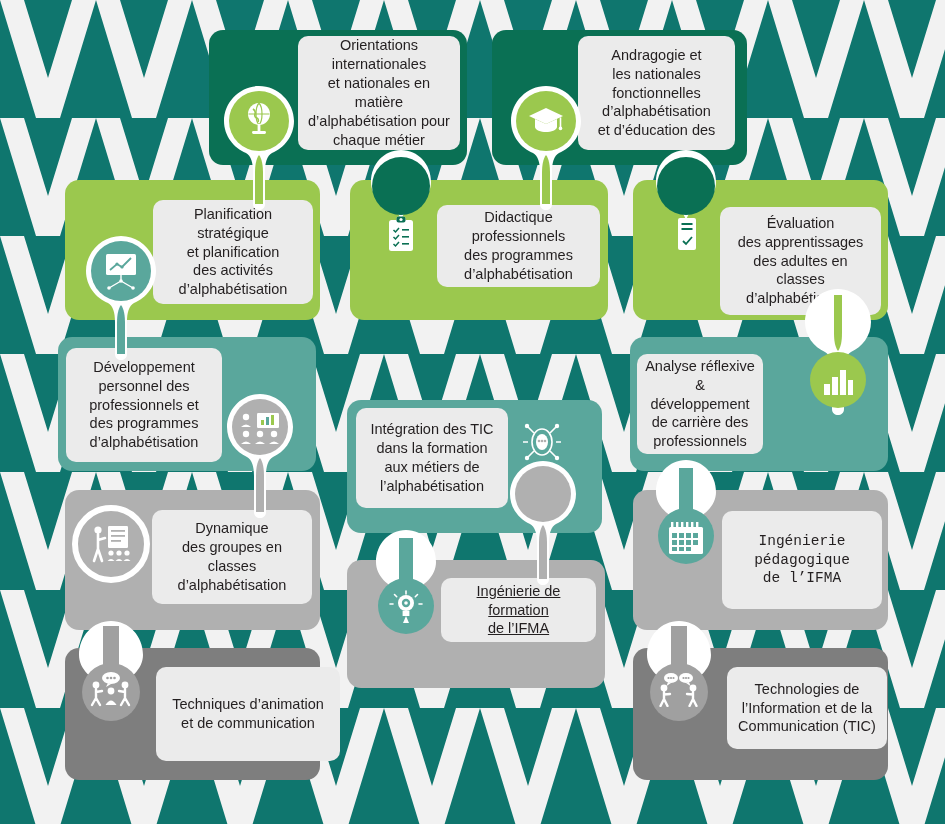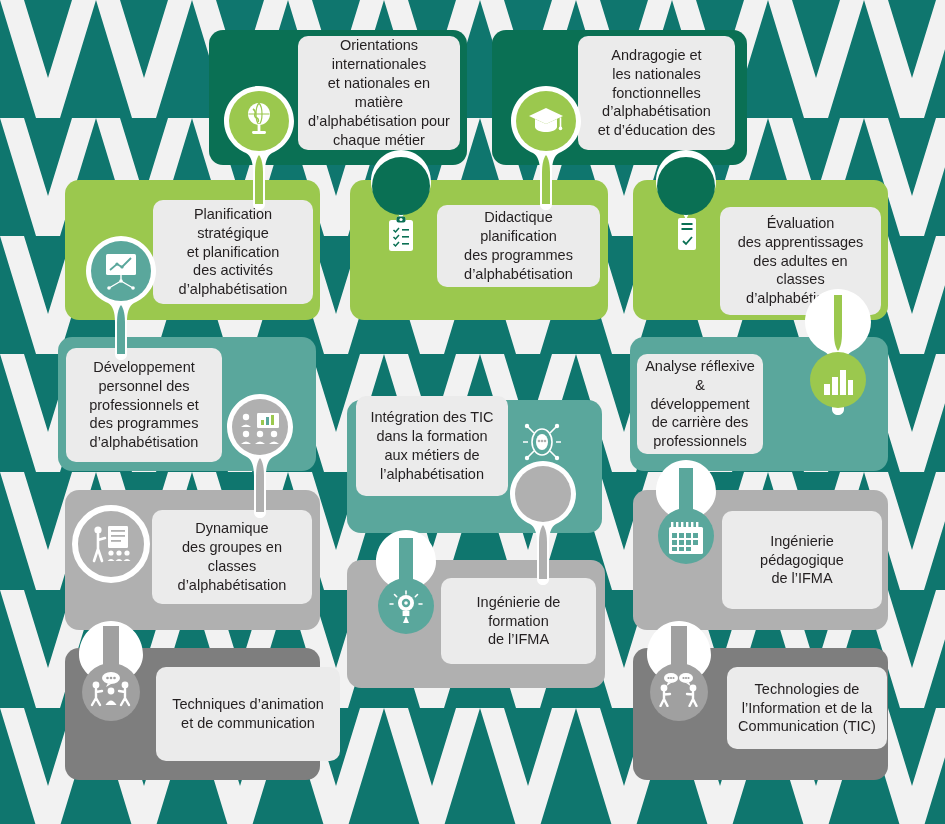--- a/index.html
+++ b/index.html
@@ -94,21 +94,21 @@
 d’alphabétisation
 et d’éducation des</div>
 
   <div class="card light-green" style="left:65px;top:180px;width:255px;height:140px;"></div>
   <div class="label" style="left:153px;top:200px;width:160px;height:104px;white-space:pre-line;">Planification stratégique
 et planification
 des activités
 d’alphabétisation</div>
 
   <div class="card light-green" style="left:350px;top:180px;width:258px;height:140px;"></div>
-  <div class="label" style="left:437px;top:205px;width:163px;height:82px;white-space:pre-line;">Didactique planification
+  <div class="label" style="left:437px;top:205px;width:163px;height:82px;white-space:pre-line;">Didactique professionnels
 des programmes
 d’alphabétisation</div>
 
   <div class="card light-green" style="left:633px;top:180px;width:255px;height:140px;"></div>
   <div class="label" style="left:720px;top:207px;width:161px;height:108px;white-space:pre-line;">Évaluation
 des apprentissages
 des adultes en classes
 d’alphabétisation</div>
 
   <div class="card teal" style="left:58px;top:337px;width:258px;height:134px;"></div>
@@ -118,36 +118,36 @@
 des programmes
 d’alphabétisation</div>
 
   <div class="card teal" style="left:630px;top:337px;width:258px;height:134px;"></div>
   <div class="label" style="left:637px;top:354px;width:126px;height:100px;white-space:pre-line;">Analyse réflexive
 &amp; développement
 de carrière des
 professionnels</div>
 
   <div class="card teal" style="left:347px;top:400px;width:255px;height:133px;"></div>
-  <div class="label" style="left:356px;top:396px;width:152px;height:100px;white-space:pre-line;">Intégration des TIC
+  <div class="label" style="left:356px;top:408px;width:152px;height:100px;white-space:pre-line;">Intégration des TIC
 dans la formation
 aux métiers de
 l’alphabétisation</div>
 
   <div class="card gray" style="left:65px;top:490px;width:255px;height:140px;"></div>
   <div class="label" style="left:152px;top:510px;width:160px;height:94px;white-space:pre-line;">Dynamique
 des groupes en classes
 d’alphabétisation</div>
 
   <div class="card gray" style="left:633px;top:490px;width:255px;height:140px;"></div>
-  <div class="label" style="left:722px;top:511px;width:160px;height:98px;white-space:pre-line;">Ingénierie pédagogique
+  <div class="label" style="left:722px;top:511px;width:160px;height:98px;white-space:pre-line;font-family:Liberation Mono, monospace;">Ingénierie pédagogique
 de l’IFMA</div>
 
   <div class="card gray" style="left:347px;top:560px;width:258px;height:128px;"></div>
-  <div class="label" style="left:441px;top:578px;width:155px;height:86px;white-space:pre-line;">Ingénierie de formation
+  <div class="label" style="left:441px;top:578px;width:155px;height:64px;white-space:pre-line;text-decoration:underline;">Ingénierie de formation
 de l’IFMA</div>
 
   <div class="card dgray" style="left:65px;top:648px;width:255px;height:132px;"></div>
   <div class="label" style="left:156px;top:667px;width:184px;height:94px;white-space:pre-line;">Techniques d’animation
 et de communication</div>
 
   <div class="card dgray" style="left:633px;top:648px;width:255px;height:132px;"></div>
   <div class="label" style="left:727px;top:667px;width:160px;height:82px;white-space:pre-line;">Technologies de
 l’Information et de la
 Communication (TIC)</div>

